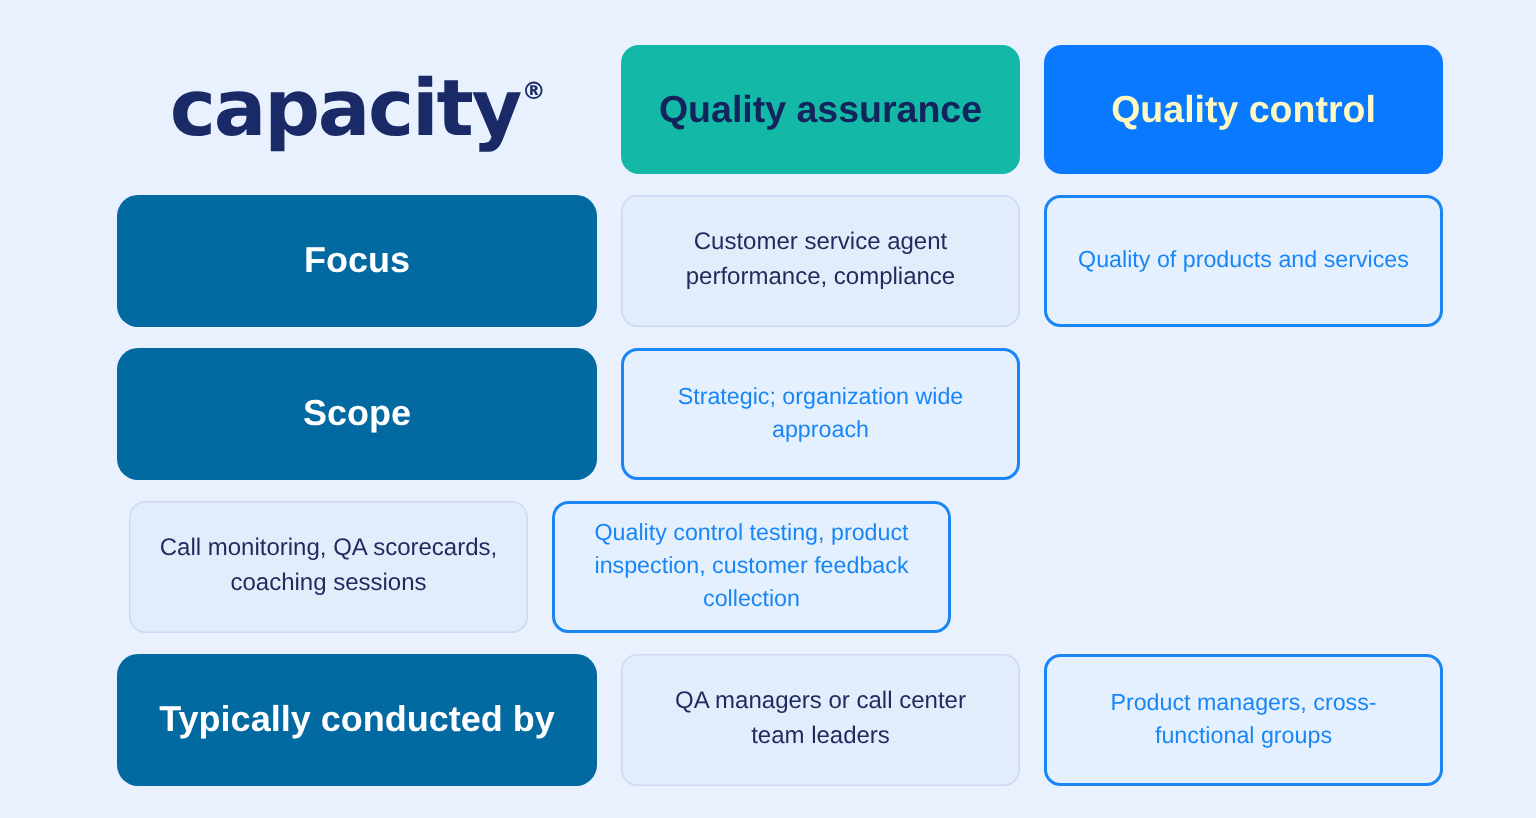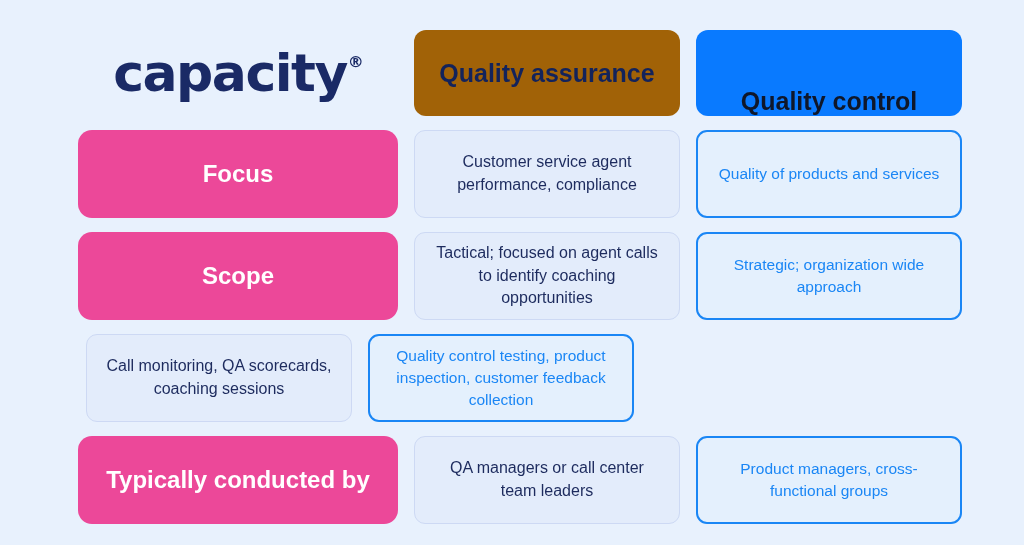--- a/index.html
+++ b/index.html
@@ -66,41 +66,40 @@
     font-size: 16px;
     vertical-align: super;
     letter-spacing: 0;
     font-weight: 700;
     position: relative;
     top: -6px;
     left: 1px;
   }
 
   .head-qa {
-    background: #a16207;
+    background: #14b8a6;
     border-radius: 12px;
     color: #13235b;
     font-size: 25px;
     font-weight: 700;
     height: 86px;
     align-items: center;
   }
   .head-qc {
     background: #097aff;
     border-radius: 12px;
-    color: #0f172a;
+    color: #fef9c3;
     font-size: 25px;
     font-weight: 700;
     height: 86px;
-    align-items: flex-end;
   }
 
   
   .label-cell {
-    background: #ec4899;
+    background: #0369a1;
     border-radius: 14px;
     color: #ffffff;
     font-size: 24px;
     font-weight: 700;
     line-height: 1.2;
     padding: 6px 14px;
   }
 
   .qa-cell {
     background: #e3ecfb;
@@ -155,23 +154,20 @@
     </div>
     <div class="cell col-qc qc-cell">
       <span class="cell-text">Quality of products and services</span>
     </div>
   </div>
 
   <div class="row r2">
     <div class="cell col-label label-cell">
       <span class="cell-text">Scope</span>
     </div>
-    <div class="cell col-qa qa-cell">
-      <span class="cell-text">Tactical; focused on agent calls to identify coaching opportunities</span>
-    </div>
     <div class="cell col-qc qc-cell">
       <span class="cell-text">Strategic; organization wide approach</span>
     </div>
   </div>
 
   <div class="row r3">
     <div class="cell col-qa qa-cell">
       <span class="cell-text">Call monitoring, QA scorecards, coaching sessions</span>
     </div>
     <div class="cell col-qc qc-cell">

